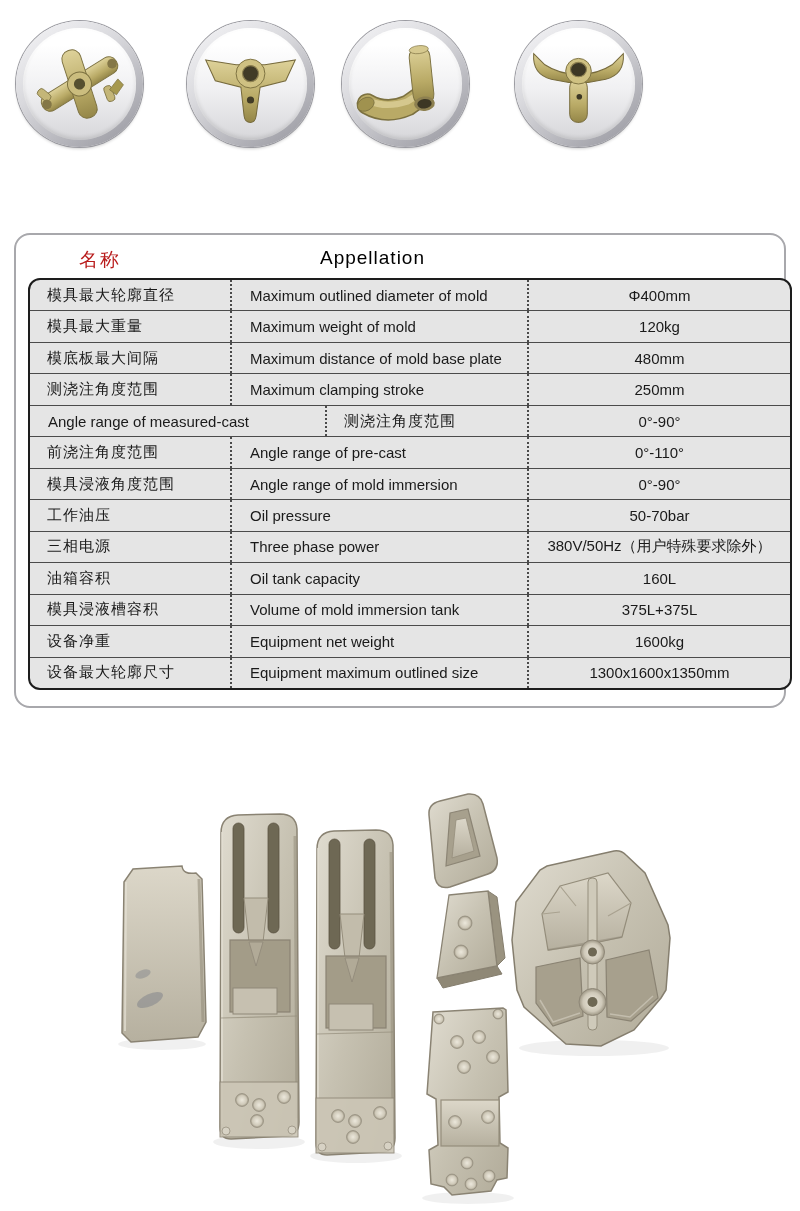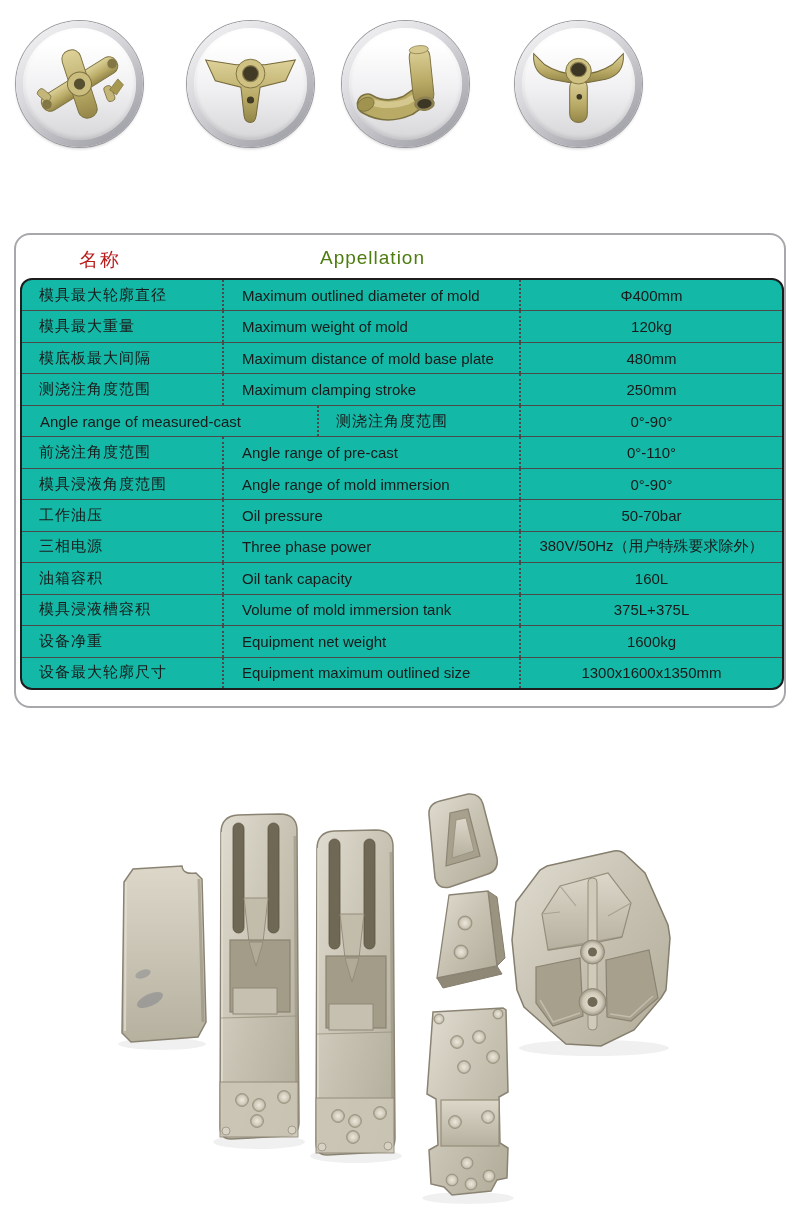--- a/index.html
+++ b/index.html
@@ -25,26 +25,26 @@
   
   .spec-box{
     position:absolute;left:14px;top:233px;width:772px;height:475px;
     border:2px solid #a8a8ac;border-radius:16px;box-sizing:border-box;
   }
   .spec-header-cn{
     position:absolute;left:21px;top:12px;font-size:19px;letter-spacing:2px;color:#b91c1c;margin-left:42px;
   }
   .spec-header-en{
     position:absolute;left:208px;top:12px;width:297px;text-align:center;
-    font-size:19px;color:#4d7c0f;letter-spacing:1px;
+    font-size:19px;color:#000000;letter-spacing:1px;
   }
   .spec-table{
-    position:absolute;left:4px;top:43px;width:764px;height:412px;
+    position:absolute;left:12px;top:43px;width:764px;height:412px;
     border:2px solid #1d1d1d;border-radius:12px;box-sizing:border-box;
-    display:flex;flex-direction:column;overflow:hidden;background:#14b8a6;
+    display:flex;flex-direction:column;overflow:hidden;background:#e5e5e5;
   }
   .spec-row{flex:1;display:flex;align-items:stretch;}
   .spec-row + .spec-row{border-top:1px solid #4b4b4b;}
   .cell{display:flex;align-items:center;font-size:15px;}
   .cell-cn{width:183px;padding-left:17px;border-right:2px dotted #4a4a4a;letter-spacing:1px;}
   .cell-en{width:277px;padding-left:18px;border-right:2px dotted #4a4a4a;font-size:15px;}
   .cell-value{flex:1;justify-content:center;text-align:right;font-size:15px;}
   
   .photo-wrap{position:absolute;left:0;top:770px;width:800px;height:441px;}
 </style>

